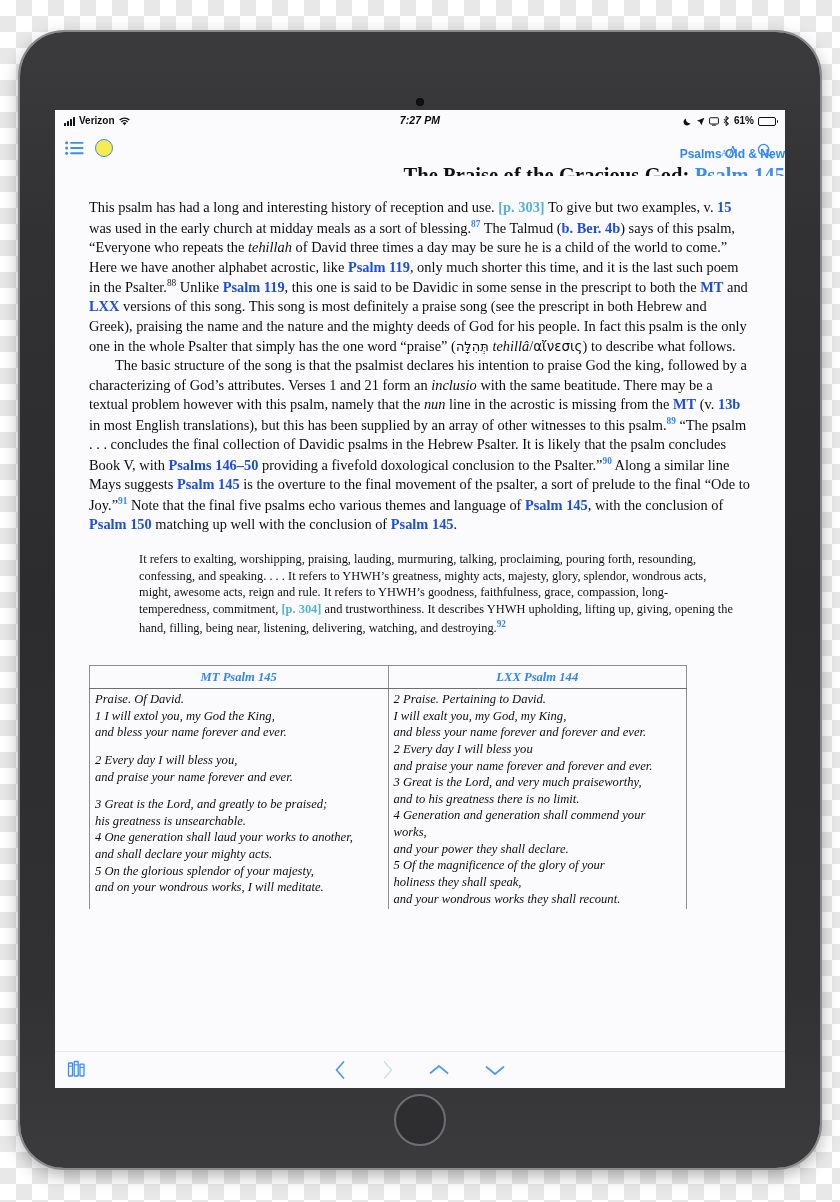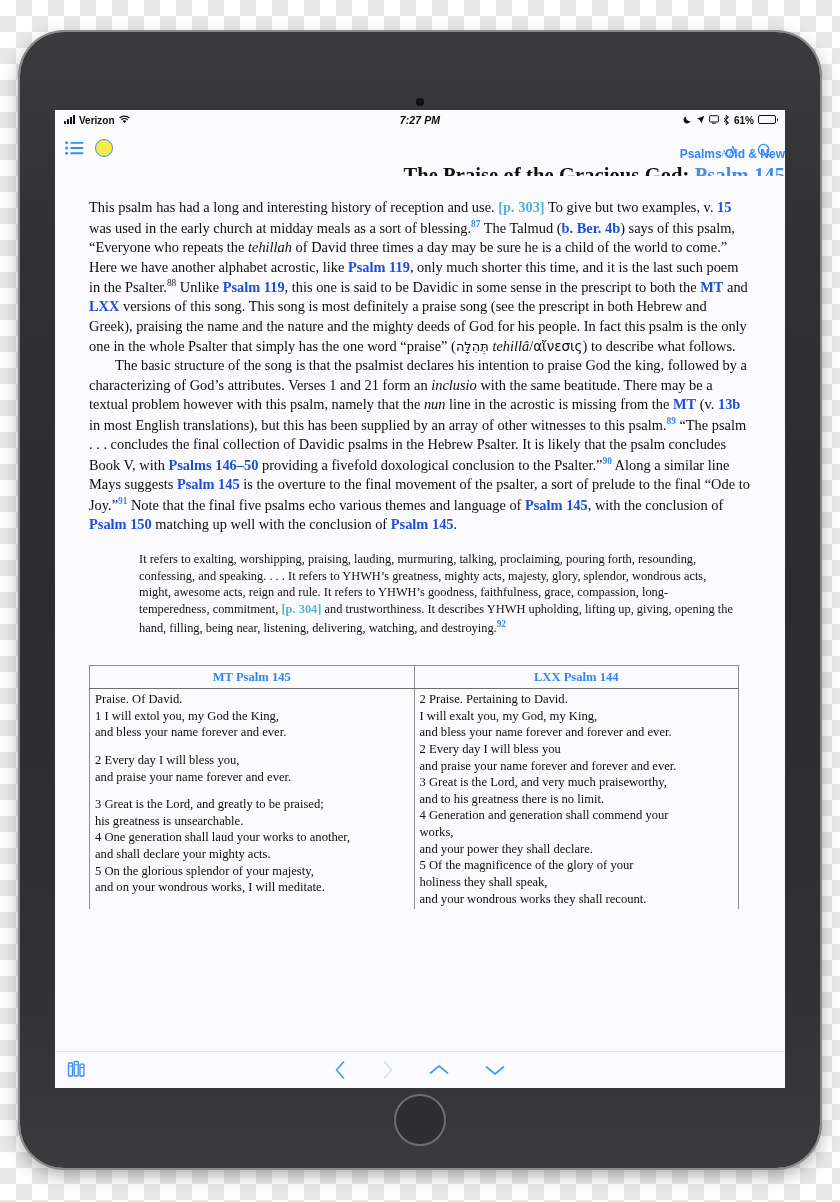--- a/index.html
+++ b/index.html
@@ -39,21 +39,21 @@
     background:#fbfbfd;overflow:hidden;
   }
 
   
   #status-bar{
     height:20px;display:flex;align-items:center;
     padding:0 9px;font-size:10.5px;color:#0b0b0b;
     background:#fbfbfd;font-weight:600;
     box-sizing:border-box;
   }
-  .sb-left,.sb-right{display:flex;align-items:flex-start;gap:4px;flex:1;}
+  .sb-left,.sb-right{display:flex;align-items:flex-end;gap:4px;flex:1;}
   .sb-right{justify-content:flex-end;}
   .sb-center{font-size:10.5px;letter-spacing:.1px;font-style:italic;}
   .bars{display:inline-flex;align-items:flex-end;gap:1px;height:9px;}
   .bars i{display:block;width:2px;background:#111;border-radius:.5px;}
   .bars i:nth-child(1){height:3px}
   .bars i:nth-child(2){height:5px}
   .bars i:nth-child(3){height:7px}
   .bars i:nth-child(4){height:9px}
   .carrier{font-size:10px;font-weight:600;}
   .batt-shell{
@@ -111,23 +111,24 @@
   .greek{font-family:"DejaVu Sans",sans-serif;font-size:13.5px;}
 
   blockquote{
     margin:16px 0 0 0;padding:0 16px 0 50px;
     font-size:12.4px;line-height:1.35;color:#111;
     font-family:"Liberation Serif",serif;
   }
 
   
   .cmp-table{
-    margin:28px 4px 0 0;width:650px;border-collapse:collapse;
+    margin:28px 4px 0 0;width:598px;border-collapse:collapse;
     font-family:"Liberation Serif",serif;font-size:12.6px;line-height:1.32;
     table-layout:fixed;
+    font-style:italic;
   }
   .cmp-table th{
     border:1px solid #8e8e8e;border-bottom:1.4px solid #6e6e6e;
     color:#2f87f6;font-weight:700;font-size:12.6px;
     padding:3px 4px;text-align:center;
     font-family:"Liberation Serif",serif;
   }
   .cmp-table td{
     border-left:1px solid #8e8e8e;border-right:1px solid #8e8e8e;
     padding:2px 5px;vertical-align:top;

